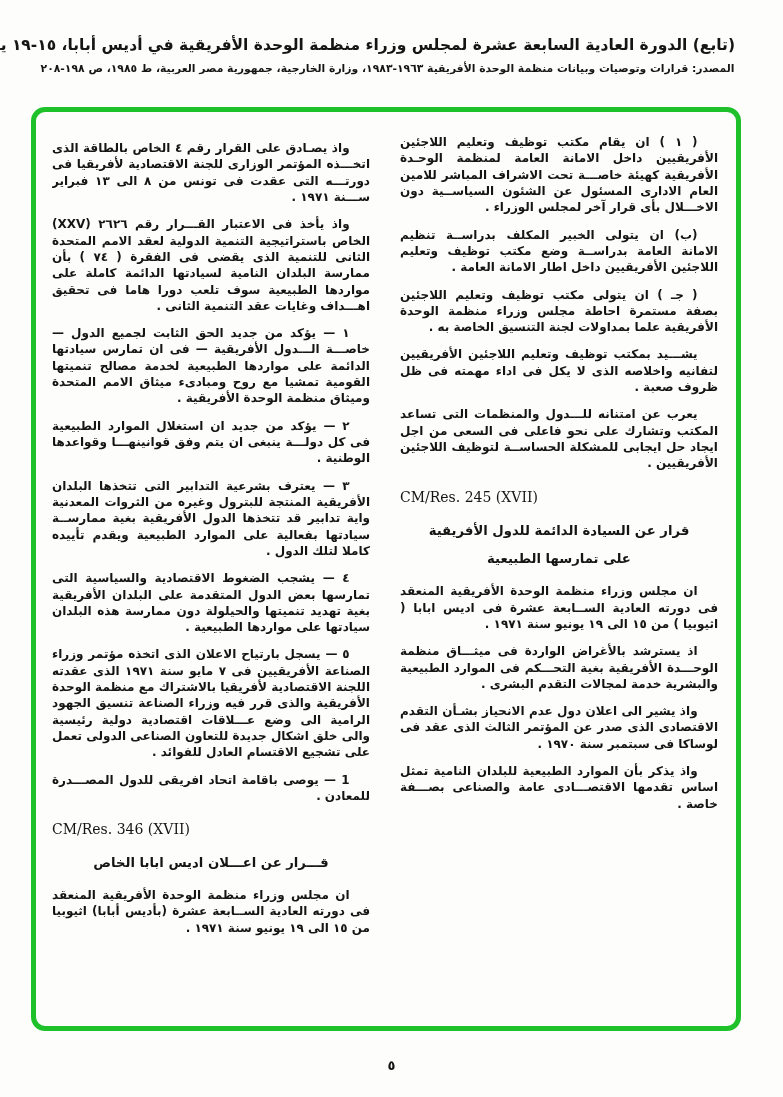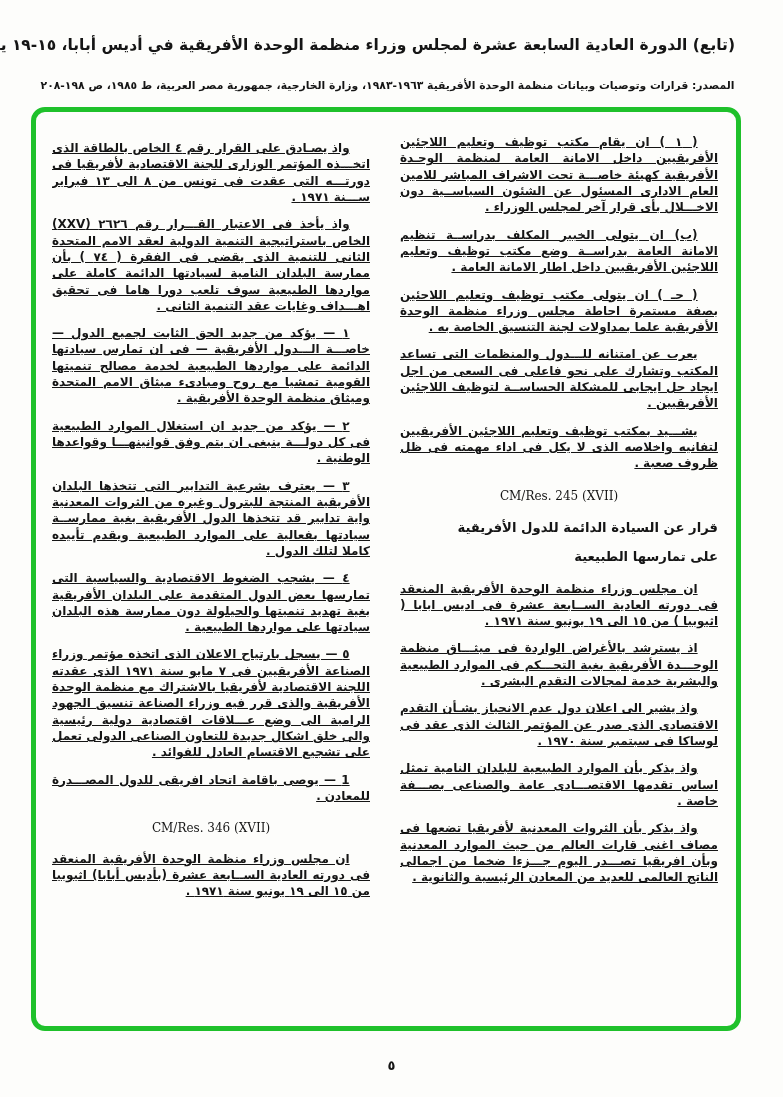--- a/index.html
+++ b/index.html
@@ -21,21 +21,21 @@
     direction:rtl;
     text-align:center;
   }
   .header-title {
     font-size:15.5px;
     font-weight:700;
     letter-spacing:0;
     white-space:nowrap;
   }
   .header-source {
-    margin-top:25px;
+    margin-top:8px;
     font-size:10.8px;
     font-weight:700;
   }
   .content-box {
     position:absolute;
     left:31px; top:107px;
     width:710px; height:924px;
     box-sizing:border-box;
     border:5px solid #1fc12b;
     border-radius:14px;
@@ -55,32 +55,32 @@
     text-align:justify;
     font-size:12px;
     font-weight:700;
     line-height:1.36;
     overflow:hidden;
   }
   .col-left { padding-top:6px; }
   .para {
     margin:0 0 11px 0;
     text-indent:1.7em;
-    text-decoration:underline;
   }
   .res-code {
     direction:ltr;
-    text-align:center;
+    text-align:left;
     font-family:"DejaVu Serif", serif;
     font-weight:400;
-    font-size:12px;
+    font-size:14px;
     margin:16px 0 14px 0;
     text-indent:0;
   }
   .res-title {
+    text-align:center;
     text-indent:0;
     font-size:13.2px;
     font-weight:700;
     margin:0 0 9px 0;
     line-height:1.5;
   }
   .res-title-group { margin-bottom:14px; }
   .page-number {
     position:absolute;
     bottom:24px; left:0; right:0;
@@ -99,45 +99,45 @@
     <div class="header-source">المصدر: قرارات وتوصيات وبيانات منظمة الوحدة الأفريقية ١٩٦٣-١٩٨٣، وزارة الخارجية، جمهورية مصر العربية، ط ١٩٨٥، ص ١٩٨-٢٠٨</div>
   </header>
 
   <div class="content-box">
     <div class="columns">
 
       <section class="col col-right">
         <p class="para">( ١ ) ان يقام مكتب توظيف وتعليم اللاجئين الأفريقيين داخل الامانة العامة لمنظمة الوحـدة الأفريقية كهيئة خاصـــة تحت الاشراف المباشر للامين العام الادارى المسئول عن الشئون السياســية دون الاخـــلال بأى قرار آخر لمجلس الوزراء .</p>
         <p class="para">(ب) ان يتولى الخبير المكلف بدراســة تنظيم الامانة العامة بدراســة وضع مكتب توظيف وتعليم اللاجئين الأفريقيين داخل اطار الامانة العامة .</p>
         <p class="para">( جـ ) ان يتولى مكتب توظيف وتعليم اللاجئين بصفة مستمرة احاطة مجلس وزراء منظمة الوحدة الأفريقية علما بمداولات لجنة التنسيق الخاصة به .</p>
+        <p class="para">يشـــيد بمكتب توظيف وتعليم اللاجئين الأفريقيين لتفانيه واخلاصه الذى لا يكل فى اداء مهمته فى ظل ظروف صعبة .</p>
         <p class="para">يعرب عن امتنانه للـــدول والمنظمات التى تساعد المكتب وتشارك على نحو فاعلى فى السعى من اجل ايجاد حل ايجابى للمشكلة الحساســة لتوظيف اللاجئين الأفريقيين .</p>
-        <p class="para">يشـــيد بمكتب توظيف وتعليم اللاجئين الأفريقيين لتفانيه واخلاصه الذى لا يكل فى اداء مهمته فى ظل ظروف صعبة .</p>
         <p class="res-code">CM/Res. 245 (XVII)</p>
         <div class="res-title-group">
           <div class="res-title">قرار عن السيادة الدائمة للدول الأفريقية</div>
           <div class="res-title">على تمارسها الطبيعية</div>
         </div>
         <p class="para">ان مجلس وزراء منظمة الوحدة الأفريقية المنعقد فى دورته العادية الســابعة عشرة فى اديس ابابا ( اثيوبيا ) من ١٥ الى ١٩ يونيو سنة ١٩٧١ .</p>
         <p class="para">اذ يسترشد بالأغراض الواردة فى ميثـــاق منظمة الوحـــدة الأفريقية بغية التحـــكم فى الموارد الطبيعية والبشرية خدمة لمجالات التقدم البشرى .</p>
         <p class="para">واذ يشير الى اعلان دول عدم الانحياز بشـأن التقدم الاقتصادى الذى صدر عن المؤتمر الثالث الذى عقد فى لوساكا فى سبتمبر سنة ١٩٧٠ .</p>
         <p class="para">واذ يذكر بأن الموارد الطبيعية للبلدان النامية تمثل اساس تقدمها الاقتصـــادى عامة والصناعى بصـــفة خاصة .</p>
-        <p class="para">واذ يذكر بأن الثروات المعدنية لأفريقيا تضعها فى مصاف اغنى قارات العالم من حيث الموارد المعدنية وبأن افريقيا تصـــدر اليوم جـــزءا ضخما من اجمالى الناتج العالمى للعديد من المعادن الرئيسية والثانوية .</p>
       </section>
 
       <section class="col col-left">
         <p class="para">واذ يصـادق على القرار رقم ٤ الخاص بالطاقة الذى اتخـــذه المؤتمر الوزارى للجنة الاقتصادية لأفريقيا فى دورتـــه التى عقدت فى تونس من ٨ الى ١٣ فبراير ســـنة ١٩٧١ .</p>
         <p class="para">واذ يأخذ فى الاعتبار القـــرار رقم ٢٦٢٦ (XXV) الخاص باستراتيجية التنمية الدولية لعقد الامم المتحدة الثانى للتنمية الذى يقضى فى الفقرة ( ٧٤ ) بأن ممارسة البلدان النامية لسيادتها الدائمة كاملة على مواردها الطبيعية سوف تلعب دورا هاما فى تحقيق اهـــداف وغايات عقد التنمية الثانى .</p>
         <p class="para">١ — يؤكد من جديد الحق الثابت لجميع الدول — خاصـــة الـــدول الأفريقية — فى ان تمارس سيادتها الدائمة على مواردها الطبيعية لخدمة مصالح تنميتها القومية تمشيا مع روح ومبادىء ميثاق الامم المتحدة وميثاق منظمة الوحدة الأفريقية .</p>
         <p class="para">٢ — يؤكد من جديد ان استغلال الموارد الطبيعية فى كل دولـــة ينبغى ان يتم وفق قوانينهـــا وقواعدها الوطنية .</p>
         <p class="para">٣ — يعترف بشرعية التدابير التى تتخذها البلدان الأفريقية المنتجة للبترول وغيره من الثروات المعدنية واية تدابير قد تتخذها الدول الأفريقية بغية ممارســة سيادتها بفعالية على الموارد الطبيعية ويقدم تأييده كاملا لتلك الدول .</p>
         <p class="para">٤ — يشجب الضغوط الاقتصادية والسياسية التى تمارسها بعض الدول المتقدمة على البلدان الأفريقية بغية تهديد تنميتها والحيلولة دون ممارسة هذه البلدان سيادتها على مواردها الطبيعية .</p>
         <p class="para">٥ — يسجل بارتياح الاعلان الذى اتخذه مؤتمر وزراء الصناعة الأفريقيين فى ٧ مايو سنة ١٩٧١ الذى عقدته اللجنة الاقتصادية لأفريقيا بالاشتراك مع منظمة الوحدة الأفريقية والذى قرر فيه وزراء الصناعة تنسيق الجهود الرامية الى وضع عـــلاقات اقتصادية دولية رئيسية والى خلق اشكال جديدة للتعاون الصناعى الدولى تعمل على تشجيع الاقتسام العادل للفوائد .</p>
         <p class="para">1 — يوصى باقامة اتحاد افريقى للدول المصـــدرة للمعادن .</p>
         <p class="res-code">CM/Res. 346 (XVII)</p>
         <div class="res-title-group">
+          <div class="res-title">قـــرار عن اعـــلان اديس ابابا الخاص</div>
         </div>
         <p class="para">ان مجلس وزراء منظمة الوحدة الأفريقية المنعقد فى دورته العادية الســابعة عشرة (بأديس أبابا) اثيوبيا من ١٥ الى ١٩ يونيو سنة ١٩٧١ .</p>
       </section>
 
     </div>
   </div>
 
   <div class="page-number">٥</div>
 
 </div>

